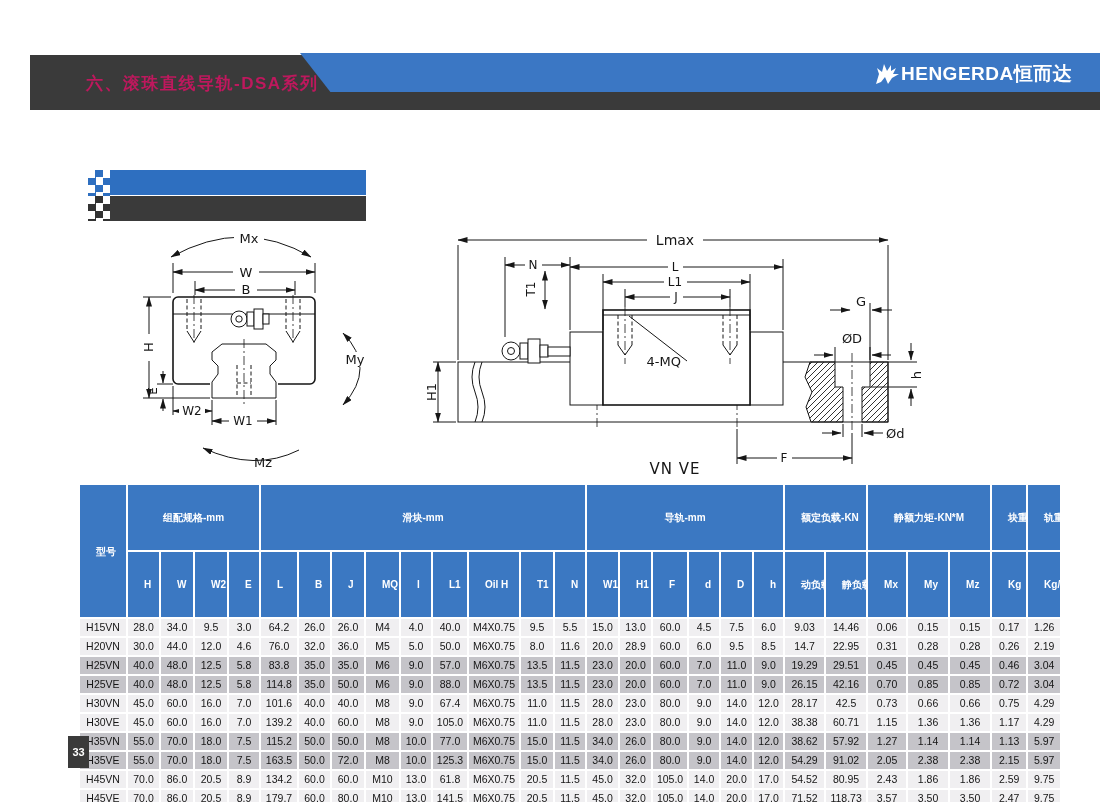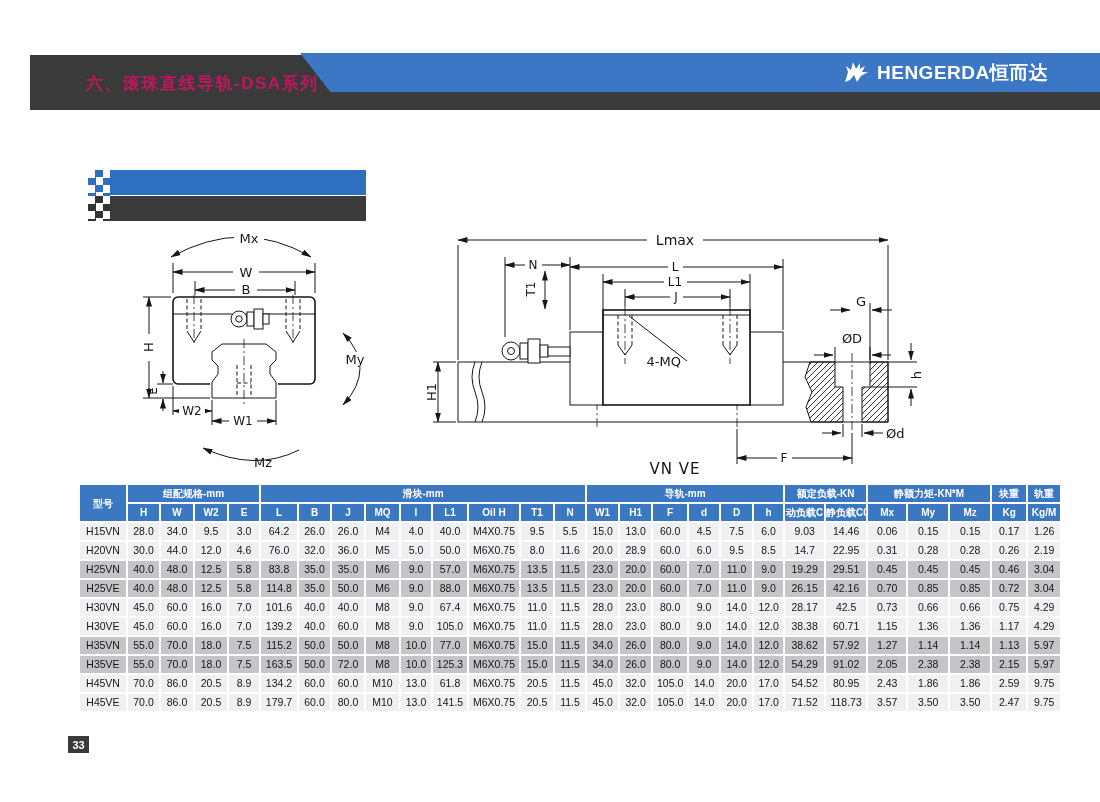--- a/index.html
+++ b/index.html
@@ -3,21 +3,21 @@
 <meta charset="utf-8">
 <style>
   html,body{margin:0;padding:0;background:#fff;}
   body{width:1100px;height:802px;position:relative;overflow:hidden;
        font-family:"Liberation Sans",sans-serif;color:#111;}
   
   .hdr-dark{position:absolute;left:30px;top:55px;width:1070px;height:55px;background:#3a3a3a;}
   .hdr-blue{position:absolute;left:300px;top:53px;width:800px;height:39px;background:#3b77c4;
             clip-path:polygon(0 0,100% 0,100% 100%,3.8% 100%);}
   .hdr-title{position:absolute;left:86px;top:72px;color:#be185d;font-size:17px;font-weight:bold;letter-spacing:1.5px;}
-  .logo{position:absolute;left:843px;top:60px;height:27px;display:flex;align-items:flex-start;gap:8px;
+  .logo{position:absolute;left:874px;top:60px;height:27px;display:flex;align-items:center;gap:1px;
         color:#fff;font-weight:bold;font-size:19px;letter-spacing:0.5px;}
   
   .checker{position:absolute;left:88px;top:170px;width:22px;height:51px;}
   .checker .top{height:26px;background:repeating-conic-gradient(#2e6fc0 0% 25%, #ffffff 0% 50%);background-size:15px 15px;}
   .checker .bot{height:25px;background:repeating-conic-gradient(#333333 0% 25%, #ffffff 0% 50%);background-size:15px 15px;}
   .banner{position:absolute;left:110px;width:256px;height:25px;color:#fff;font-weight:bold;font-size:14px;
           line-height:25px;padding-left:22px;box-sizing:border-box;white-space:pre;}
   .banner-blue{top:170px;background:#2e6fc0;}
   .banner-dark{top:196px;background:#3a3a3a;}
   
@@ -25,27 +25,27 @@
   .draw line,.draw path,.draw circle,.draw rect{stroke:#161616;stroke-width:1;fill:none;}
   .draw .thick{stroke-width:1.6;}
   .draw .dash{stroke-dasharray:4 2.5;}
   .draw .cl{stroke-dasharray:9 3 2 3;stroke-width:0.8;}
   .draw text{stroke:none;fill:#161616;font-family:"DejaVu Sans",sans-serif;font-size:13px;}
   .draw text.sm{font-size:12px;}
   .draw text.cap{font-size:15px;letter-spacing:1px;}
   
   .spec{position:absolute;left:78px;top:483px;width:944px;border-collapse:separate;border-spacing:2px;
         table-layout:fixed;}
-  .spec th{background:#3b78c2;color:#fff;font-size:10px;font-weight:bold;height:17px;line-height:17px;
-           padding:0;text-align:center;white-space:nowrap;overflow:hidden;}
+  .spec th{background:#3b78c2;color:#fff;font-size:10px;font-weight:bold;height:33px;line-height:17px;
+           padding:16px;text-align:center;white-space:nowrap;overflow:hidden;}
   .spec td{background:#f0eff1;font-size:10.5px;color:#151515;height:17px;line-height:17px;padding:0;
            text-align:center;white-space:nowrap;overflow:hidden;}
   .spec tr.shaded td{background:#c5c4c9;}
   
-  .pageno{position:absolute;left:68px;top:736px;width:21px;height:17px;background:#3a3a3a;color:#fff;
+  .pageno{position:absolute;left:68px;top:736px;width:21px;height:32px;background:#3a3a3a;color:#fff;
           font-size:11px;font-weight:bold;display:flex;align-items:center;justify-content:center;}
 </style>
 </head>
 <body>
 
 <div class="hdr-dark"></div>
 <div class="hdr-blue"></div>
 <div class="hdr-title">六、滚珠直线导轨-DSA系列</div>
 <div class="logo">
   <svg width="26" height="24" viewBox="0 0 26 24">

